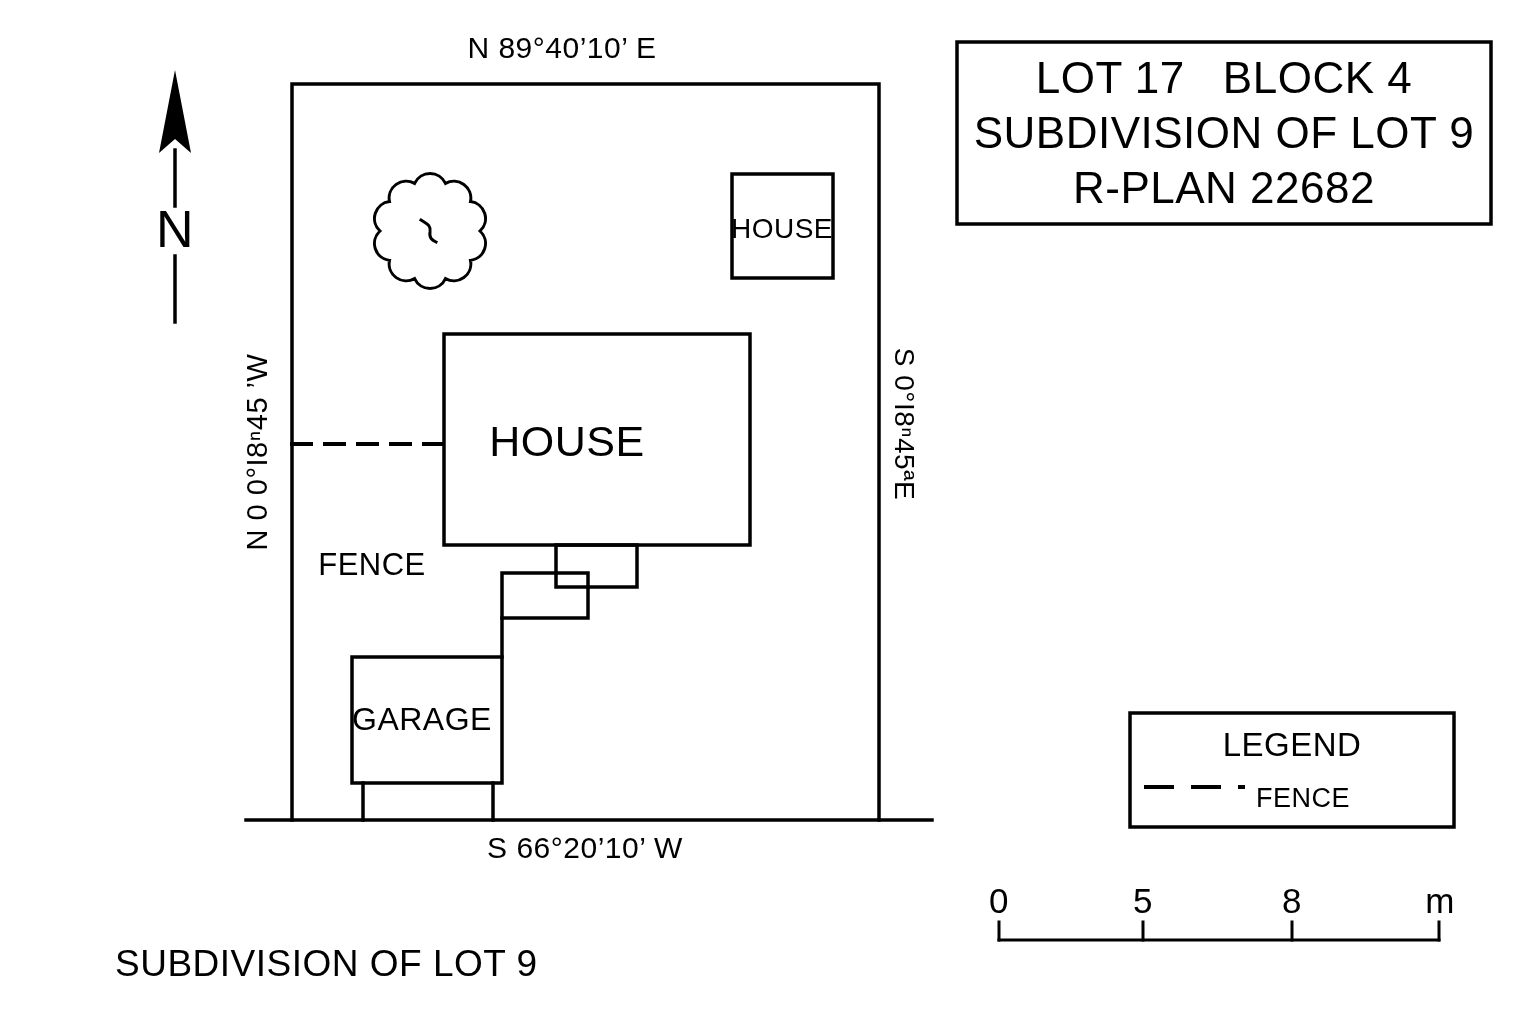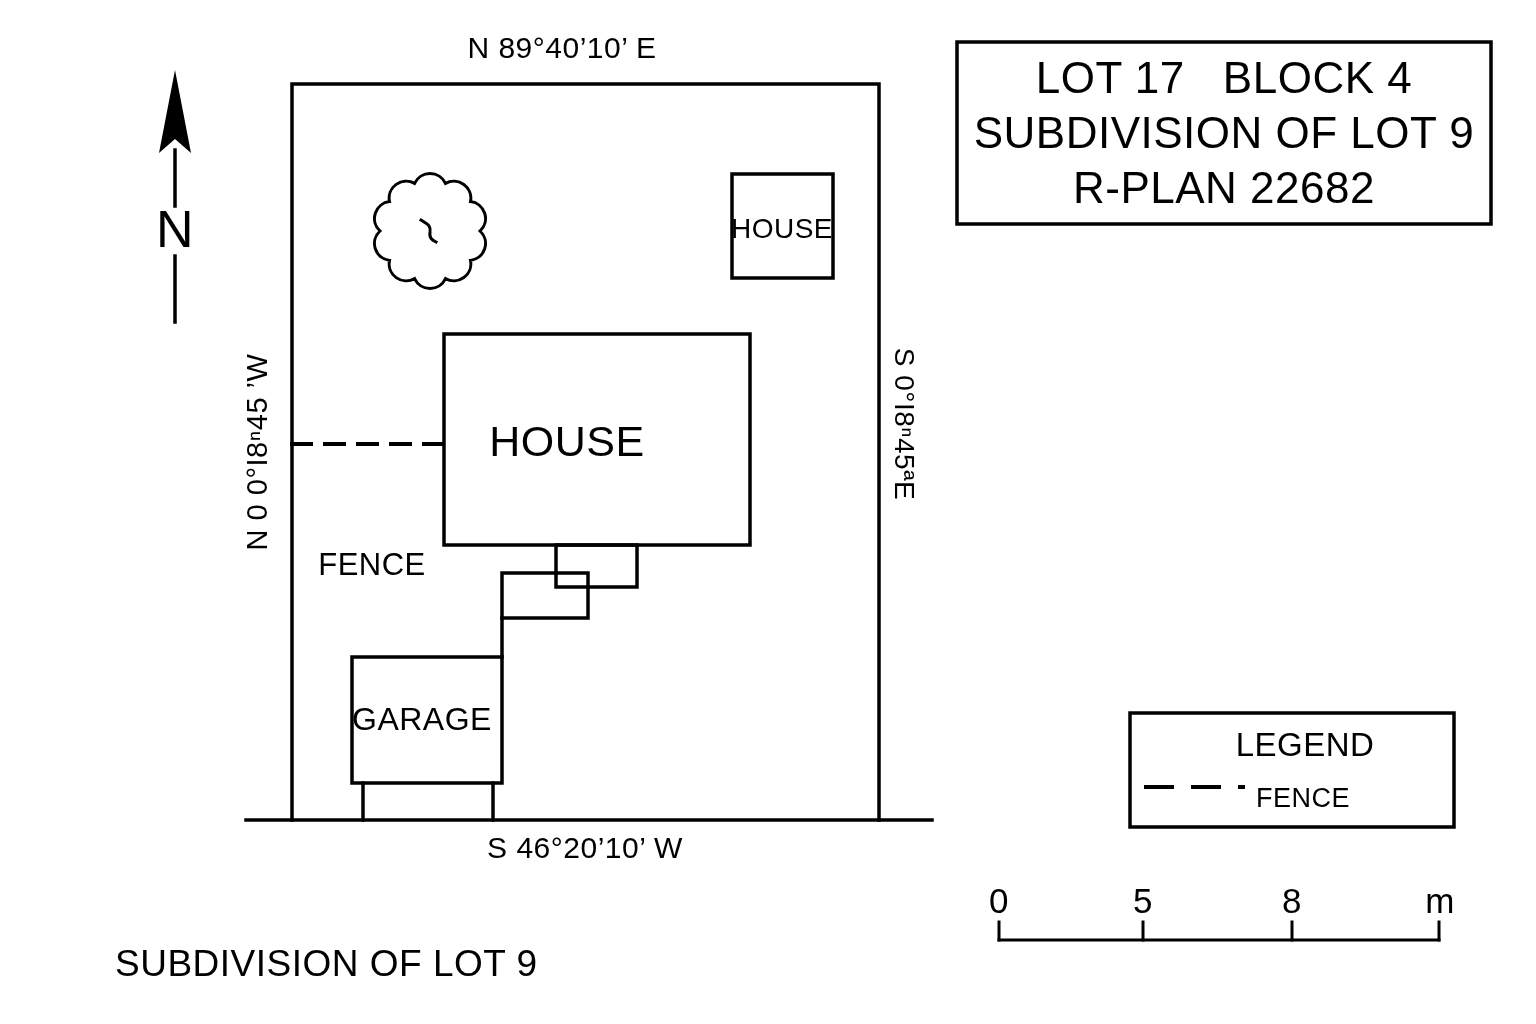--- a/index.html
+++ b/index.html
@@ -80,36 +80,36 @@
       <line x1="999" y1="922" x2="999" y2="940" stroke-width="3"></line>
       <line x1="1143" y1="922" x2="1143" y2="940" stroke-width="3"></line>
       <line x1="1292" y1="922" x2="1292" y2="940" stroke-width="3"></line>
       <line x1="1439" y1="922" x2="1439" y2="940" stroke-width="3"></line>
     </g>
   </svg>
 
   <div class="lbl" style="left:150px;top:203px;width:50px;font-size:52px;line-height:52px;">N</div>
 
   <div class="lbl" style="left:412px;top:31px;width:300px;font-size:30px;">N 89°40’10’ E</div>
-  <div class="lbl" style="left:435px;top:831px;width:300px;font-size:30px;">S 46°20’10’ W</div>
+  <div class="lbl" style="left:435px;top:831px;width:300px;font-size:30px;">S 66°20’10’ W</div>
   <div class="lbl rot-ccw" style="left:97px;top:436px;width:320px;height:32px;font-size:29px;line-height:32px;">N 0 0°I8ⁿ45 ’W</div>
   <div class="lbl rot-cw" style="left:744px;top:408px;width:320px;height:32px;font-size:28px;line-height:32px;">S 0°I8ⁿ45ªE</div>
 
   <div class="lbl" style="left:447px;top:418px;width:240px;font-size:43px;">HOUSE</div>
   <div class="lbl" style="left:707px;top:214px;width:150px;font-size:28px;">HOUSE</div>
   <div class="lbl" style="left:352px;top:702px;width:134px;font-size:32px;">GARAGE</div>
   <div class="lbl" style="left:297px;top:548px;width:150px;font-size:31px;">FENCE</div>
 
   <div class="titleblock-text">
     <div>LOT 17   BLOCK 4</div>
     <div>SUBDIVISION OF LOT 9</div>
     <div>R-PLAN 22682</div>
   </div>
 
-  <div class="lbl" style="left:1130px;top:727px;width:324px;font-size:33px;margin-left:13px;">LEGEND</div>
+  <div class="lbl" style="left:1130px;top:727px;width:324px;font-size:33px;">LEGEND</div>
   <div class="lbl" style="left:1256px;top:784px;width:150px;text-align:left;font-size:27px;">FENCE</div>
 
   <div class="lbl" style="left:959px;top:882px;width:80px;font-size:35px;">0</div>
   <div class="lbl" style="left:1103px;top:882px;width:80px;font-size:35px;">5</div>
   <div class="lbl" style="left:1252px;top:882px;width:80px;font-size:35px;">8</div>
   <div class="lbl" style="left:1400px;top:882px;width:80px;font-size:35px;">m</div>
 
   <div class="lbl" style="left:115px;top:944px;width:405px;font-size:37px;">SUBDIVISION OF LOT 9</div>
 
 </div>

